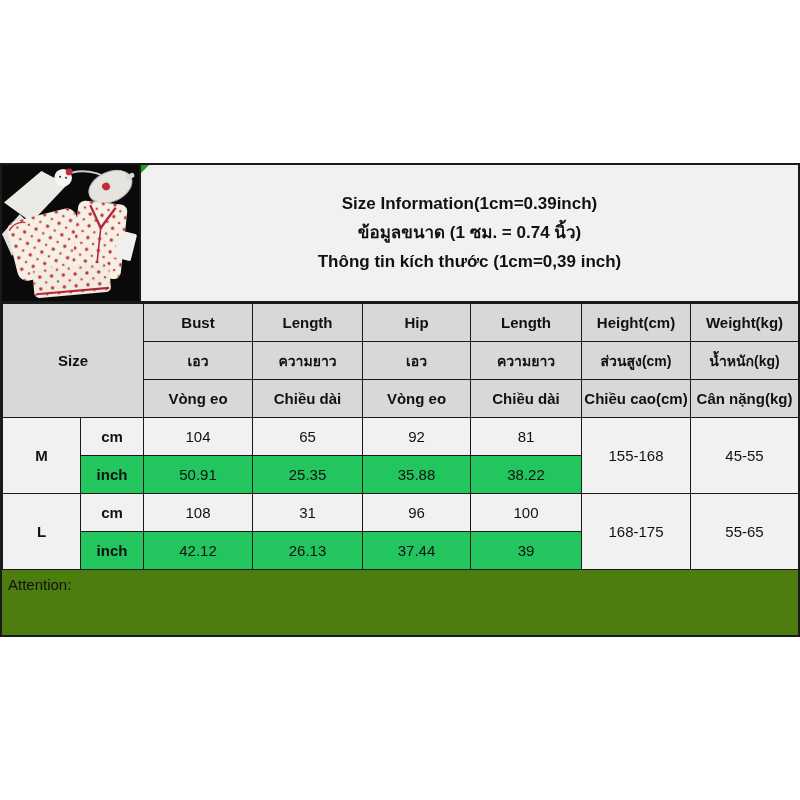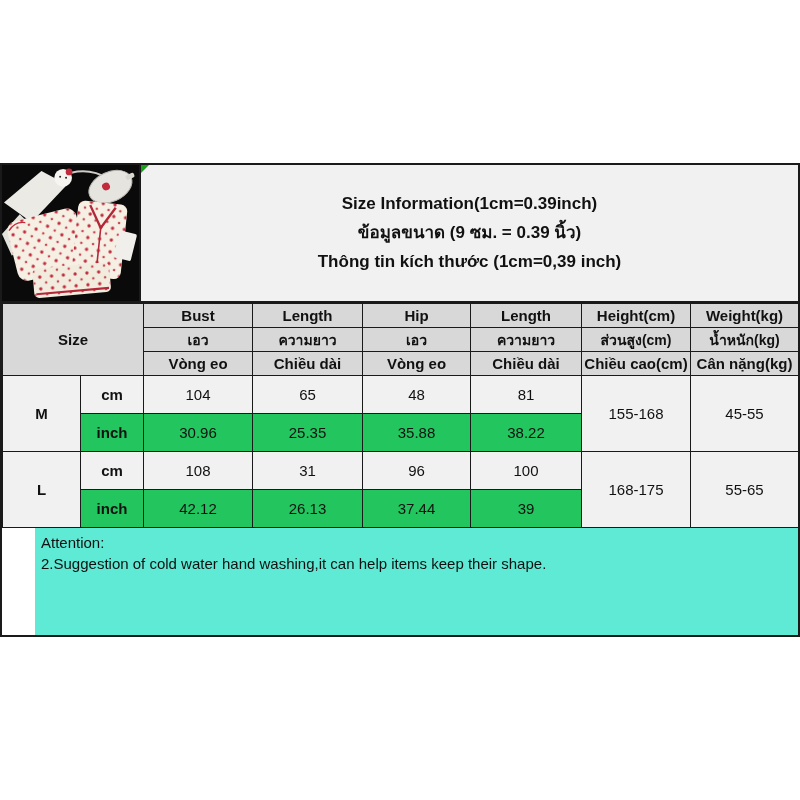--- a/index.html
+++ b/index.html
@@ -28,32 +28,32 @@
   .title-cell{flex:1;background:var(--light-bg);position:relative;
     display:flex;flex-direction:column;justify-content:center;align-items:center;
     text-align:center;gap:3px;}
   .title-cell .t-line{font-weight:bold;font-size:17px;line-height:26px;}
   .corner-marker{position:absolute;left:0;top:0;width:0;height:0;
     border-top:8px solid var(--accent-green);border-right:8px solid transparent;}
   
   table.size-table{border-collapse:collapse;table-layout:fixed;width:100%;flex:0 0 auto;}
   table.size-table td{border:1.5px solid var(--border-color);text-align:center;
     vertical-align:middle;padding:0 2px;overflow:hidden;white-space:nowrap;}
-  tr.hdr td{height:24px;background:var(--header-bg);font-weight:bold;font-size:15px;}
+  tr.hdr td{height:38px;background:var(--header-bg);font-weight:bold;font-size:15px;}
   tr.hdr-th td{font-size:14px;margin-top:44px;}
   tr.row-data td{height:38px;font-size:15px;}
   tr.row-cm td{background:var(--light-bg);}
   tr.row-inch td{background:#22c55e;}
   td.size-cell{background:var(--header-bg);font-weight:bold;font-size:30px;}
   td.size-letter{background:var(--header-bg);font-weight:bold;font-size:17px;}
   td.unit-cell{font-weight:bold;font-size:15px;}
   td.range-cell{background:var(--light-bg);font-size:15px;}
   
-  .attention{flex:1;background:#5eead4;padding:4px 6px 0 6px;
-    font-size:15px;line-height:21px;margin-left:33px;}
+  .attention{flex:1;background:#4d7c0f;padding:4px 6px 0 6px;
+    font-size:15px;line-height:21px;}
   .attention p{margin:0;}
 </style>
 </head>
 <body>
 
 <div class="sheet">
 
   <div class="top-row">
     <div class="photo-cell">
       <svg viewBox="0 0 139 138" xmlns="http://www.w3.org/2000/svg" preserveAspectRatio="none">
@@ -102,21 +102,21 @@
           <rect x="32" y="102" width="78" height="30" rx="5" fill="url(#dots)"></rect>
           <line x1="34" y1="128" x2="108" y2="128" stroke="#b32737" stroke-width="2.2"></line>
         </g>
 
         <rect x="116" y="68" width="18" height="28" rx="2" fill="#f0efeb" transform="rotate(14 125 82)"></rect>
       </svg>
     </div>
     <div class="title-cell">
       <div class="corner-marker"></div>
       <div class="t-line">Size Information(1cm=0.39inch)</div>
-      <div class="t-line">ข้อมูลขนาด (9 ซม. = 0.39 นิ้ว)</div>
+      <div class="t-line">ข้อมูลขนาด (1 ซม. = 0.74 นิ้ว)</div>
       <div class="t-line">Thông tin kích thước (1cm=0,39 inch)</div>
     </div>
   </div>
 
   <table class="size-table">
     <colgroup>
       <col style="width:78px">
         <col style="width:63px">
         <col style="width:109px">
         <col style="width:110px">
@@ -150,28 +150,28 @@
         <td>Chiều dài</td>
         <td>Chiều cao(cm)</td>
         <td>Cân nặng(kg)</td>
       </tr>
 
       <tr class="row-data row-cm">
         <td rowspan="2" class="size-letter">M</td>
         <td class="unit-cell">cm</td>
         <td>104</td>
         <td>65</td>
-        <td>48</td>
+        <td>92</td>
         <td>81</td>
         <td rowspan="2" class="range-cell">155-168</td>
         <td rowspan="2" class="range-cell">45-55</td>
       </tr>
       <tr class="row-data row-inch">
         <td class="unit-cell">inch</td>
-        <td>30.96</td>
+        <td>50.91</td>
         <td>25.35</td>
         <td>35.88</td>
         <td>38.22</td>
       </tr>
 
       <tr class="row-data row-cm">
         <td rowspan="2" class="size-letter">L</td>
         <td class="unit-cell">cm</td>
         <td>108</td>
         <td>31</td>
@@ -185,16 +185,15 @@
         <td>42.12</td>
         <td>26.13</td>
         <td>37.44</td>
         <td>39</td>
       </tr>
     </tbody>
   </table>
 
   <div class="attention">
     <p>Attention:</p>
-    <p>2.Suggestion of cold water hand washing,it can help items keep their shape.</p>
   </div>
 
 </div>
 
 </body></html>

